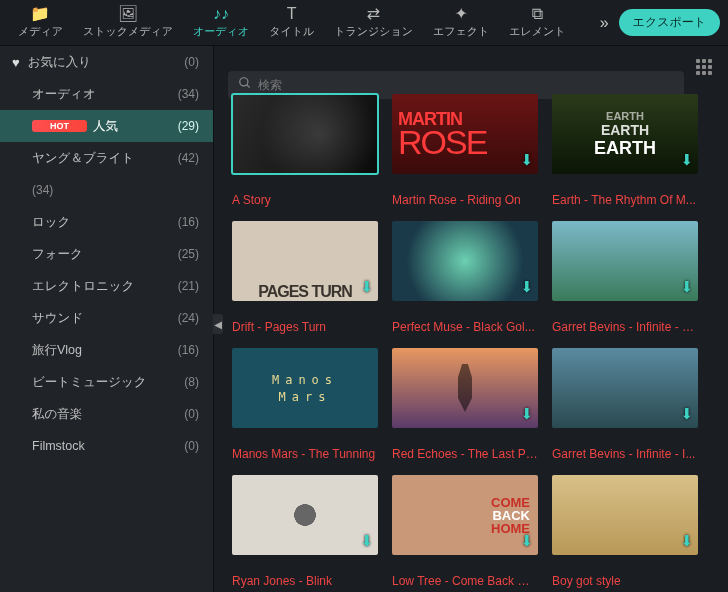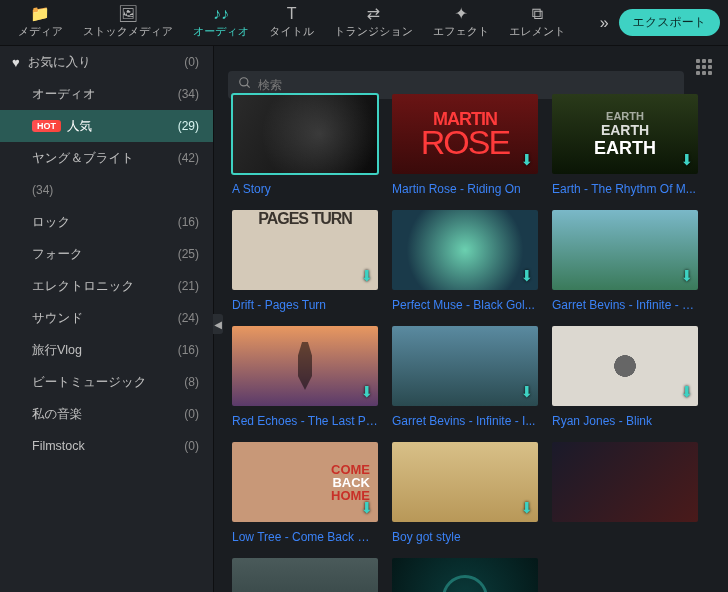--- a/index.html
+++ b/index.html
@@ -63,21 +63,21 @@
   padding: 0 14px 0 12px;
   cursor: pointer;
   color: #c0c0c0;
 }
 .side-item.active { background: #2a5a55; color: #fff; }
 .side-heart { margin-right: 8px; font-size: 13px; color: #ddd; }
 .hot-badge {
   background: linear-gradient(90deg,#ff4e50,#f9443a);
   color: #fff;
   font-size: 9px;
-  padding: 1px 5px;
+  padding: 1px 18px;
   border-radius: 3px;
   margin-right: 6px;
   font-weight: bold;
 }
 .side-label { flex: 1; font-size: 12.5px; }
 .side-count { color: #8a8a8a; font-size: 12px; }
 .side-item.active .side-count { color: #d8f5f1; }
 .side-item.indent { padding-left: 32px; }
 .main {
   flex: 1;
@@ -148,51 +148,50 @@
   column-gap: 14px;
   row-gap: 14px;
 }
 .card { width: 146px; }
 .thumb {
   width: 146px;
   height: 80px;
   border-radius: 2px;
   position: relative;
   overflow: hidden;
-  align-items: center;
 }
 .card.selected .thumb { outline: 2px solid #3ed2c3; outline-offset: -1px; }
 .dl-icon {
   position: absolute;
   right: 5px;
   bottom: 5px;
   color: #3ed2c3;
   font-size: 15px;
   text-shadow: 0 0 3px #000;
 }
 .caption {
-  margin-top: 8px;
+  margin-top: 19px;
   font-size: 12px;
-  color: #3b82f6;
+  color: #ef4444;
   white-space: nowrap;
   overflow: hidden;
   text-overflow: ellipsis;
 }
 
 .t0 { background: linear-gradient(120deg,#2b2b2b,#0a0a0a); position:relative;}
 .t0::after{content:"";position:absolute;inset:0;background:radial-gradient(circle at 60% 50%, rgba(255,255,255,.15),transparent 60%);}
 .t1 { background: linear-gradient(#6a1414,#3a0a0a); display:flex;flex-direction:column;justify-content:center;padding:6px;}
 .t1 .l1{color:#ff3b3b;font-weight:900;font-size:18px;line-height:.9;letter-spacing:-1px;}
 .t1 .l2{color:#ff3b3b;font-weight:400;font-size:34px;line-height:.9;letter-spacing:-2px;}
 .t2 { background: linear-gradient(#2a3a1a,#0a1505); display:flex;flex-direction:column;justify-content:center;align-items:center;}
 .t2 div{color:#fff;font-weight:700;}
 .t2 .a{font-size:11px;opacity:.6;}
 .t2 .b{font-size:14px;opacity:.85;}
 .t2 .c{font-size:18px;}
-.t3 { background:#d4c9b8;display:flex;align-items:flex-start;justify-content:center;}
+.t3 { background:#d4c9b8;display:flex;align-items:flex-end;justify-content:center;}
 .t3 .txt{font-weight:900;font-size:16px;color:#3a342e;letter-spacing:-1px;}
 .t4 { background: radial-gradient(circle,#6bd0b0,#1a3a4a 70%);}
 .t5 { background: linear-gradient(#7ab8c8,#3a7a5a);}
 .t6 { background:#1a5060;display:flex;flex-direction:column;justify-content:center;align-items:center;gap:3px;}
 .t6 div{color:#e8d890;font-size:12px;letter-spacing:6px;font-family:monospace;}
 .t7 { background: linear-gradient(#e89860,#5a3a6a);position:relative;}
 .t7::after{content:"";position:absolute;left:45%;top:20%;width:10%;height:60%;background:rgba(0,0,0,.5);clip-path:polygon(30% 0,70% 0,100% 30%,100% 70%,50% 100%,0 70%,0 30%);}
 .t8 { background: linear-gradient(#5a8aa0,#2a4a50);}
 .t9 { background:#dcd8d0;position:relative;}
 .t9::after{content:"";position:absolute;left:35%;top:15%;width:30%;height:70%;background:radial-gradient(circle,#666 30%,transparent 31%);}
@@ -355,20 +354,27 @@
             </div>
             <div class="caption">Perfect Muse - Black Gol...</div>
           </div>
           <div class="card">
             <div class="thumb t5">
               <span class="dl-icon">⬇</span>
             </div>
             <div class="caption">Garret Bevins - Infinite - S...</div>
           </div>
           <div class="card">
+            <div class="thumb t6">
+              <div>Manos</div>
+              <div>Mars</div>
+            </div>
+            <div class="caption">Manos Mars - The Tunning</div>
+          </div>
+          <div class="card">
             <div class="thumb t7">
               <span class="dl-icon">⬇</span>
             </div>
             <div class="caption">Red Echoes - The Last Par...</div>
           </div>
           <div class="card">
             <div class="thumb t8">
               <span class="dl-icon">⬇</span>
             </div>
             <div class="caption">Garret Bevins - Infinite - I...</div>

